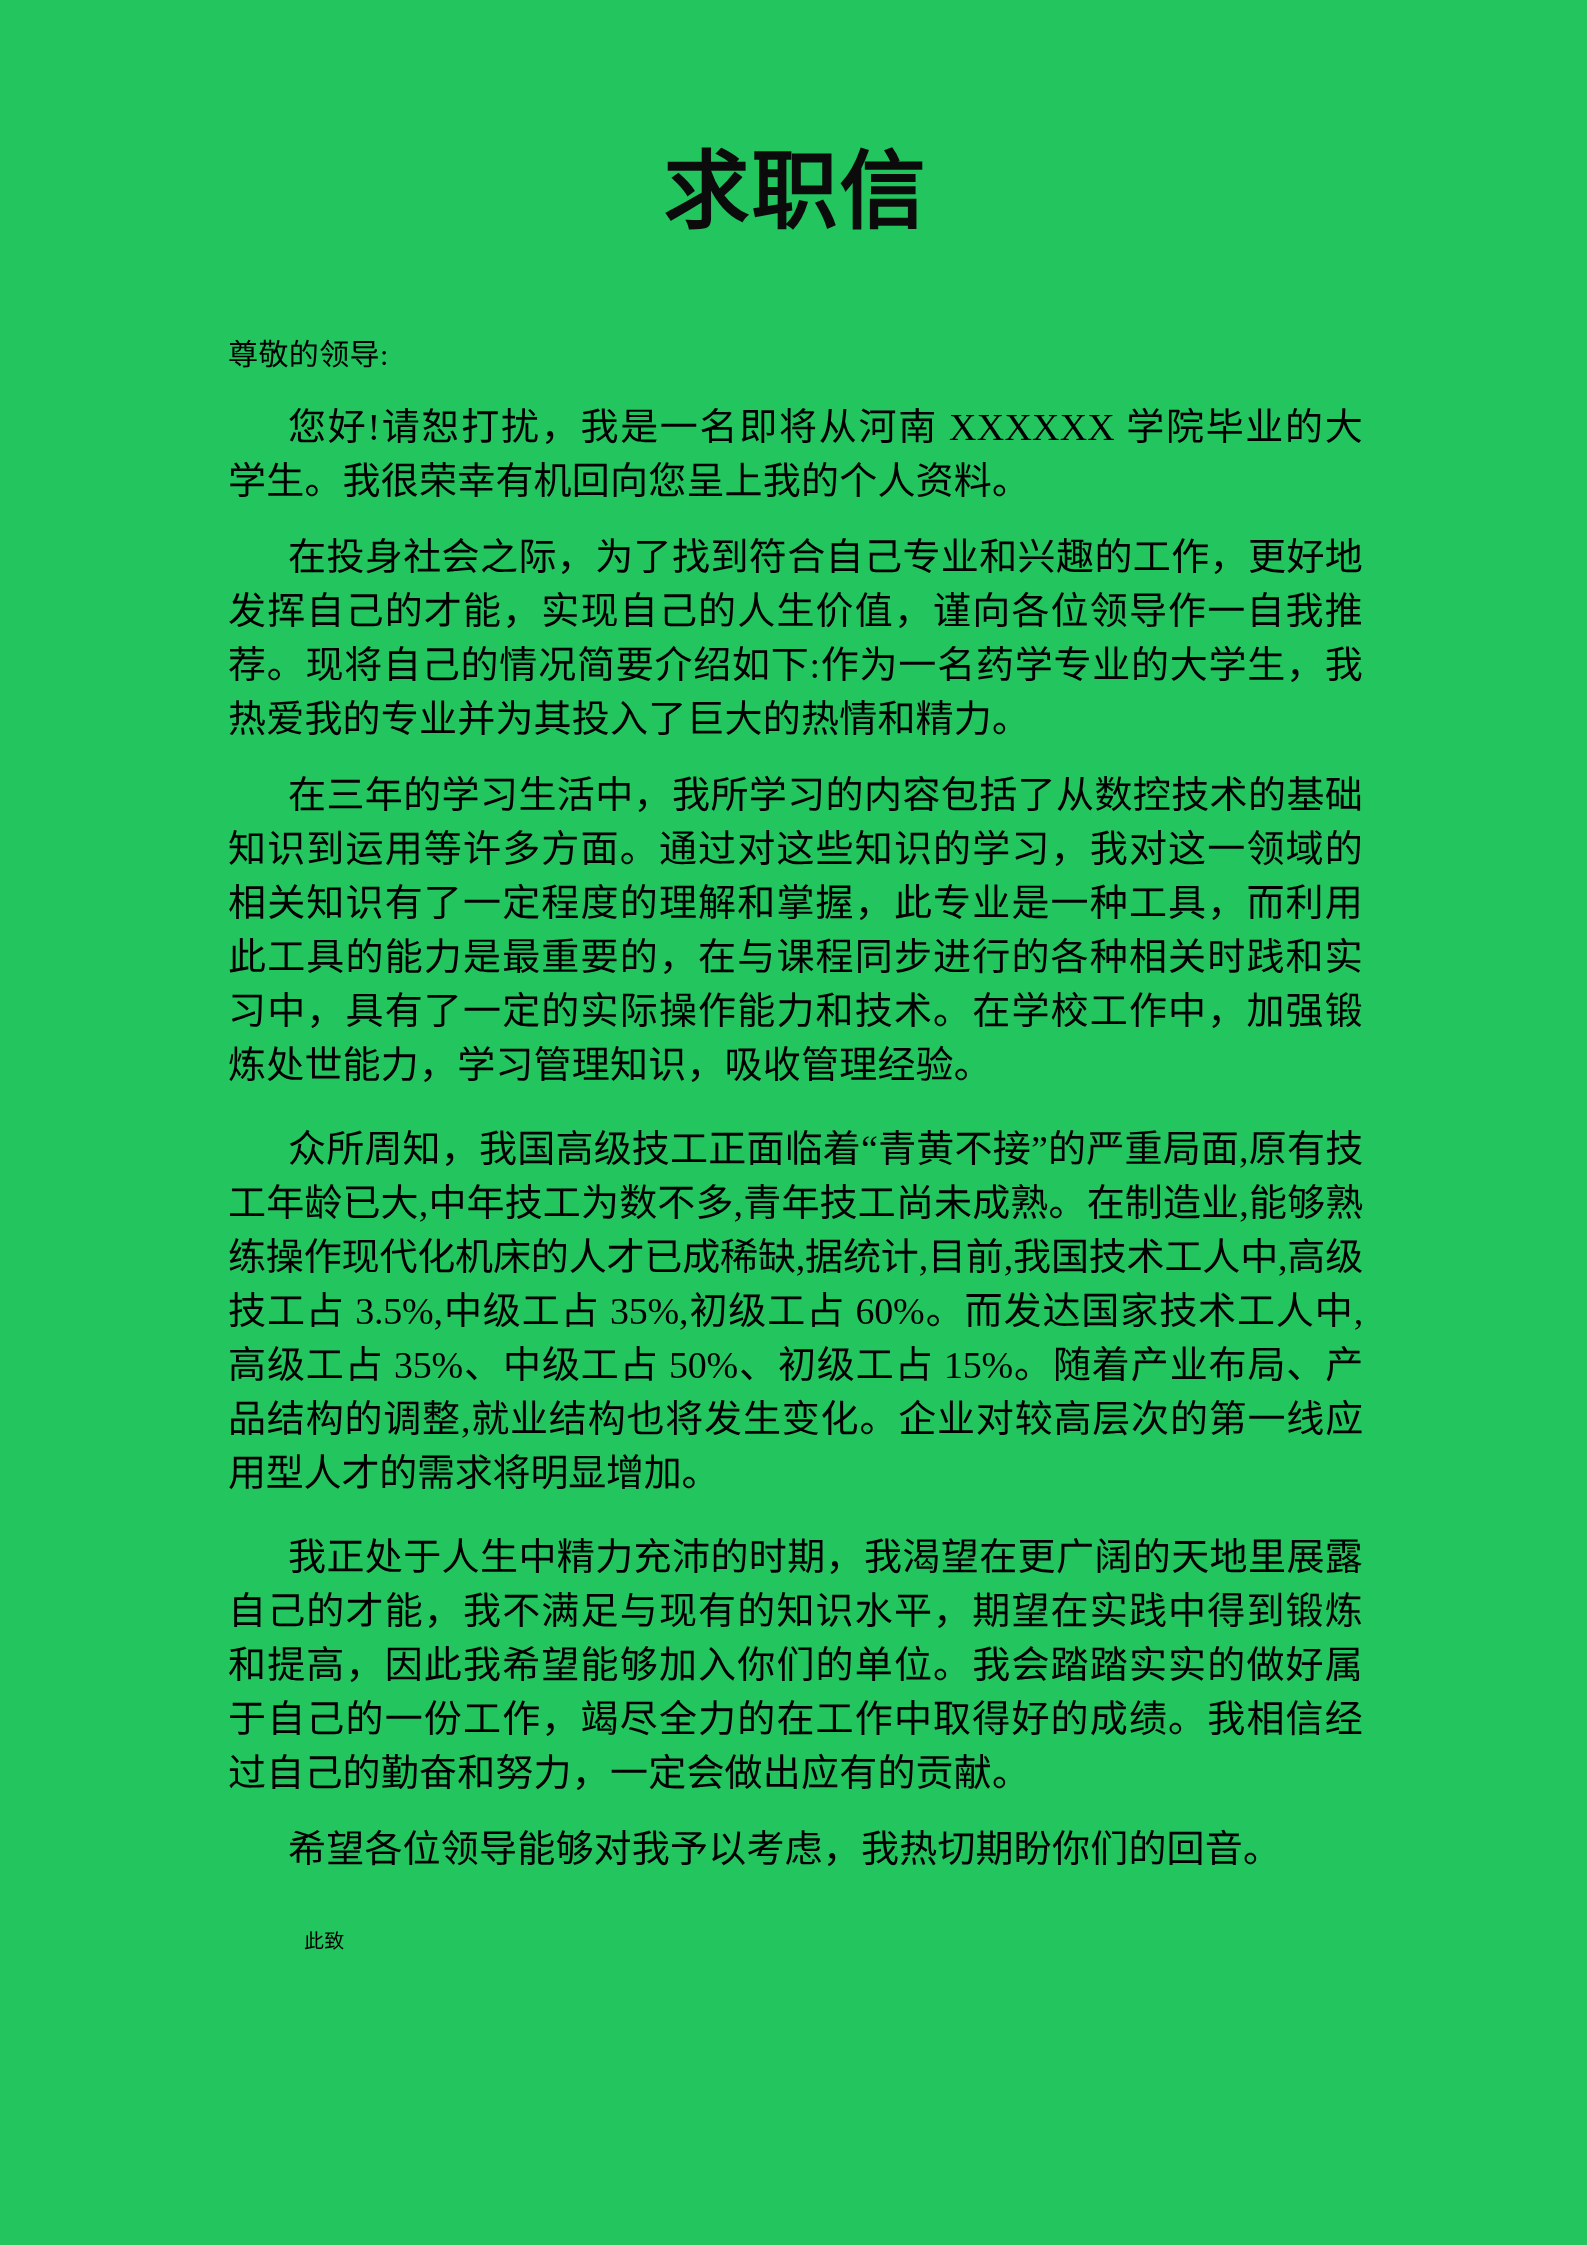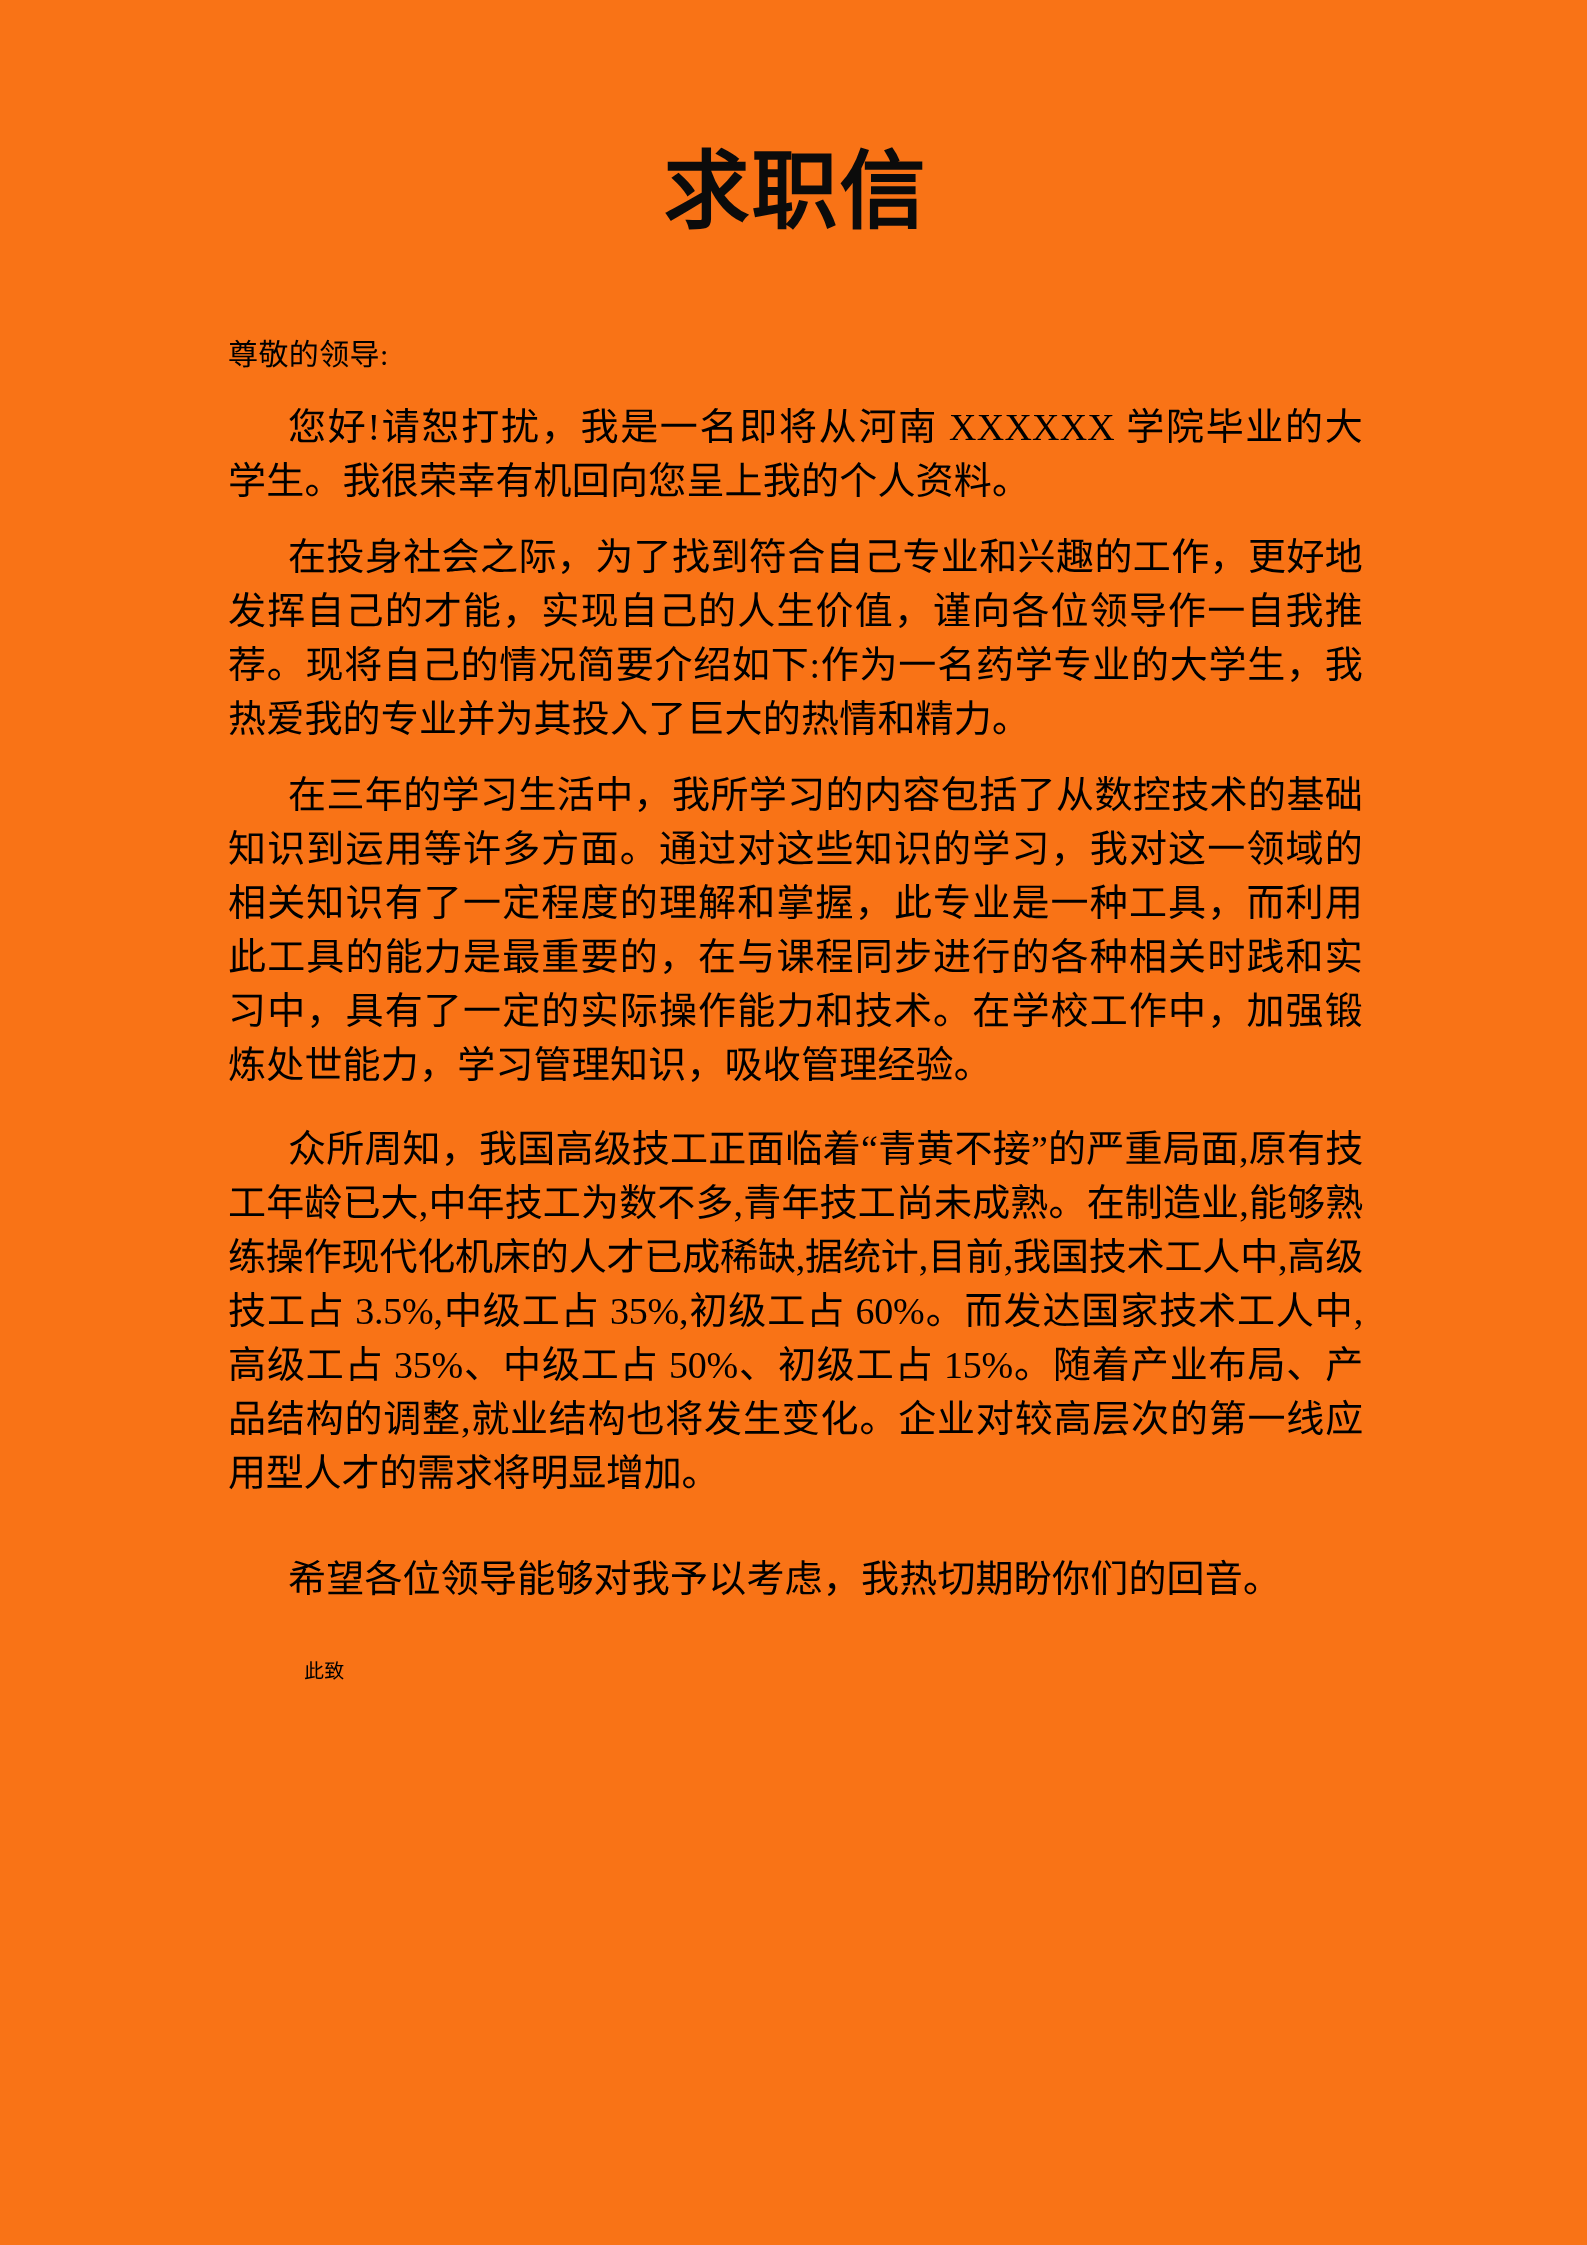--- a/index.html
+++ b/index.html
@@ -12,21 +12,21 @@
     height: 2245px;
     font-family: "Liberation Serif", "DejaVu Serif", serif;
     color: #000000;
     -webkit-font-smoothing: antialiased;
   }
 
   .page {
     position: relative;
     width: 1587px;
     height: 2245px;
-    background: #f97316;
+    background: #22c55e;
     box-sizing: border-box;
     padding: 0;
     overflow: hidden;
   }
 
   .doc-body {
     position: absolute;
     left: 228px;
     top: 0;
     width: 1135px;
@@ -101,20 +101,21 @@
     <div class="gap-sm"></div>
 
     <p class="para indent-2">在三年的学习生活中，我所学习的内容包括了从数控技术的基础知识到运用等许多方面。通过对这些知识的学习，我对这一领域的相关知识有了一定程度的理解和掌握，此专业是一种工具，而利用此工具的能力是最重要的，在与课程同步进行的各种相关时践和实习中，具有了一定的实际操作能力和技术。在学校工作中，加强锻炼处世能力，学习管理知识，吸收管理经验。</p>
 
     <div class="gap-md"></div>
 
     <p class="para indent-2 dense">众所周知，我国高级技工正面临着“青黄不接”的严重局面,原有技工年龄已大,中年技工为数不多,青年技工尚未成熟。在制造业,能够熟练操作现代化机床的人才已成稀缺,据统计,目前,我国技术工人中,高级技工占 3.5%,中级工占 35%,初级工占 60%。而发达国家技术工人中,高级工占 35%、中级工占 50%、初级工占 15%。随着产业布局、产品结构的调整,就业结构也将发生变化。企业对较高层次的第一线应用型人才的需求将明显增加。</p>
 
     <div class="gap-md"></div>
 
+    <p class="para indent-2">我正处于人生中精力充沛的时期，我渴望在更广阔的天地里展露自己的才能，我不满足与现有的知识水平，期望在实践中得到锻炼和提高，因此我希望能够加入你们的单位。我会踏踏实实的做好属于自己的一份工作，竭尽全力的在工作中取得好的成绩。我相信经过自己的勤奋和努力，一定会做出应有的贡献。</p>
 
     <div class="gap-sm"></div>
 
     <p class="para indent-2">希望各位领导能够对我予以考虑，我热切期盼你们的回音。</p>
 
     <div class="gap-sm"></div>
 
     <p class="closing-line indent-2">此致</p>
 
     <div class="gap-md"></div>

